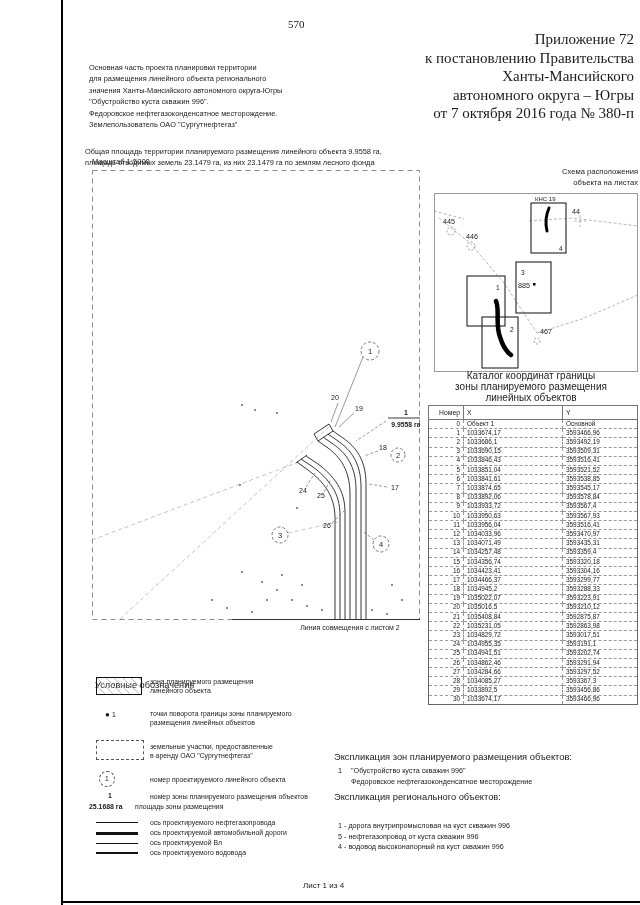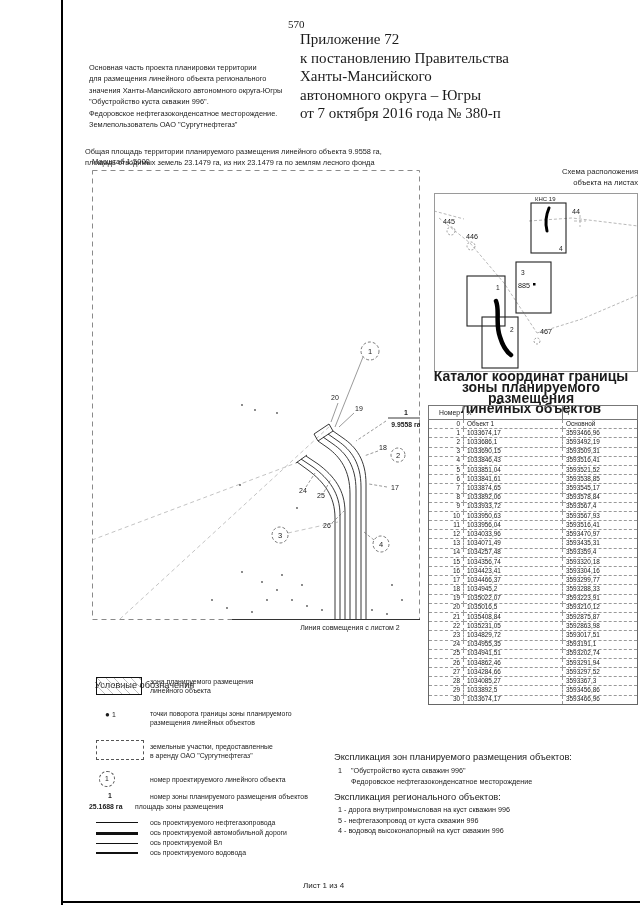--- a/index.html
+++ b/index.html
@@ -5,32 +5,32 @@
   html,body{margin:0;padding:0;background:#e8e8e8;}
   #page{position:relative;width:640px;height:905px;background:#ffffff;overflow:hidden;
         font-family:"Liberation Sans",sans-serif;color:#1b1b1b;}
   .abs{position:absolute;}
   .serif{font-family:"Liberation Serif",serif;}
   
   #left-rule{left:61px;top:0;width:2px;height:905px;background:#000;}
   #bottom-rule{left:61px;top:901px;width:579px;height:2px;background:#000;}
   
   #page-number{left:288px;top:18px;font-size:11px;}
-  #appendix{left:300px;top:30px;width:334px;font-size:15px;line-height:18.5px;}
+  #appendix{left:300px;top:30px;width:334px;text-align:right;font-size:15px;line-height:18.5px;}
   #project-block{left:89px;top:62px;font-size:7.4px;line-height:11.4px;width:270px;}
   #area-note{left:85px;top:147px;font-size:7.4px;line-height:10.6px;width:345px;}
   
   #map-scale{left:92px;top:157px;width:328px;text-align:left;font-size:7.6px;}
   #map-svg{left:92px;top:170px;}
   #join-label{left:250px;top:624px;width:200px;text-align:center;font-size:7px;}
   
   #scheme-title{left:434px;top:166px;width:204px;text-align:right;font-size:7.6px;line-height:11px;}
   #scheme-svg{left:434px;top:193px;}
   
-  #catalog-title{left:424px;top:371px;width:214px;text-align:center;font-size:14px;line-height:10.8px;font-weight:bold;}
+  #catalog-title{left:424px;top:371px;width:214px;text-align:center;font-size:10px;line-height:10.8px;}
   #coords{position:absolute;left:428px;top:405px;width:210px;border-collapse:collapse;
           border:1px solid #666;font-size:6.4px;line-height:1.05;table-layout:fixed;}
   #coords th{border:1px solid #777;font-weight:normal;font-size:6.8px;text-align:left;
              padding:2px 3px;height:9px;}
   #coords td{border:0.5px dashed #999;padding:0 3px;height:8.2px;overflow:hidden;}
   #coords .c-num{width:28px;text-align:right;}
   #coords .c-x{width:92px;}
   
   #legend{left:88px;top:656px;width:255px;font-size:6.9px;}
   #legend .lg-title{position:absolute;left:7px;top:0;font-size:9.2px;margin-top:24px;}
@@ -435,21 +435,21 @@
   <div id="explication" class="abs">
     <div class="exp-title">Экспликация зон планируемого размещения объектов:</div>
     <div style="position:relative;margin-top:4px;">
       <span style="position:absolute;left:4px;">1</span>
       <div style="margin-left:17px;line-height:10.5px;">
         <div>"Обустройство куста скважин 996"</div>
         <div>Федоровское  нефтегазоконденсатное месторождение</div>
       </div>
     </div>
     <div class="exp-title" style="margin-top:5px;">Экспликация регионального объектов:</div>
-    <div style="margin-left:4px;margin-top:3px;line-height:10.6px;">
+    <div style="margin-left:4px;margin-top:19px;line-height:10.6px;">
       <div>1 - дорога внутрипромысловая на куст скважин 996</div>
       <div>5 - нефтегазопровод от куста скважин 996</div>
       <div>4 - водовод высоконапорный на куст скважин 996</div>
     </div>
   </div>
 
   <div id="sheet-label" class="abs">Лист 1 из 4</div>
 
 </div>
 

